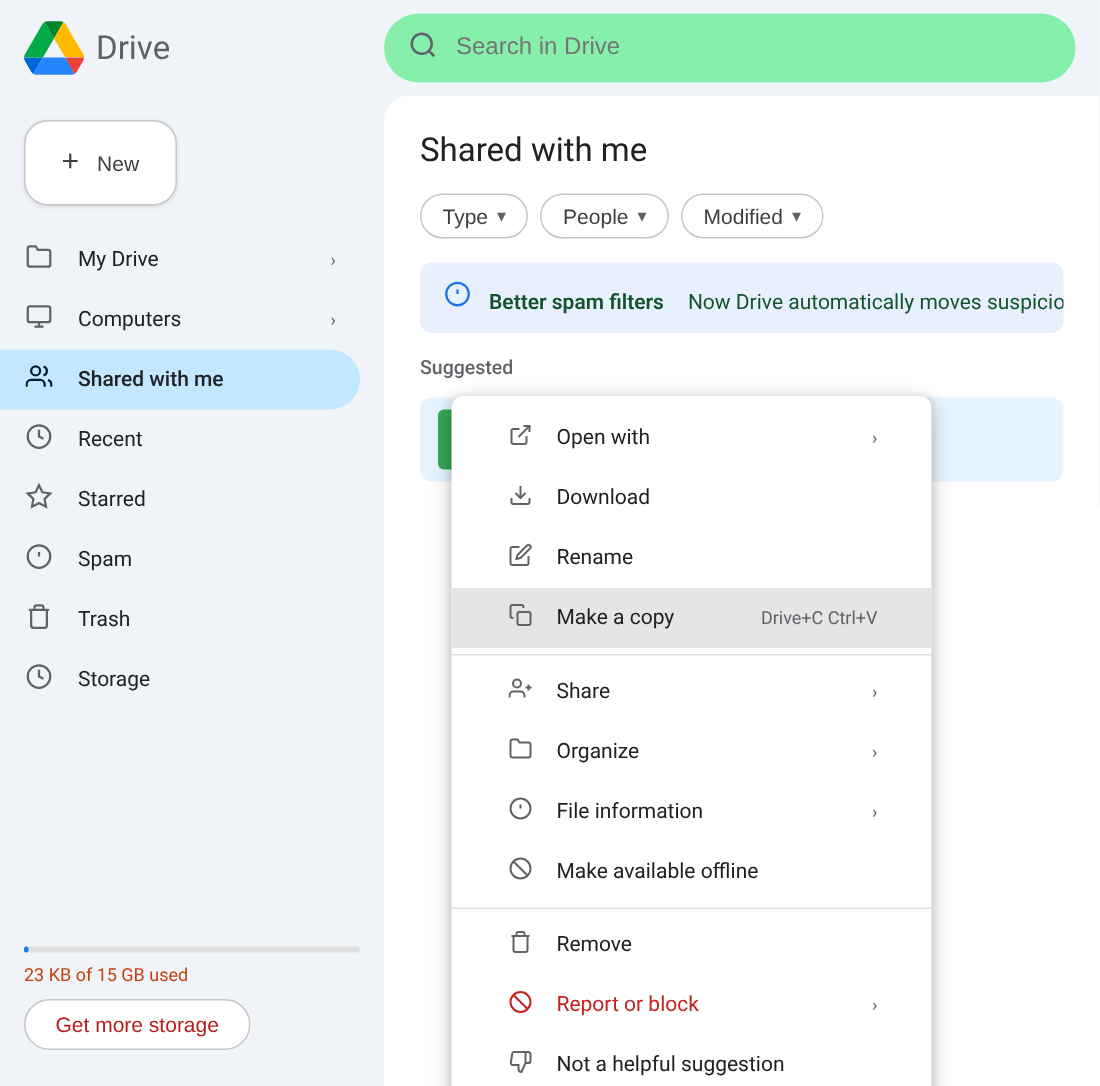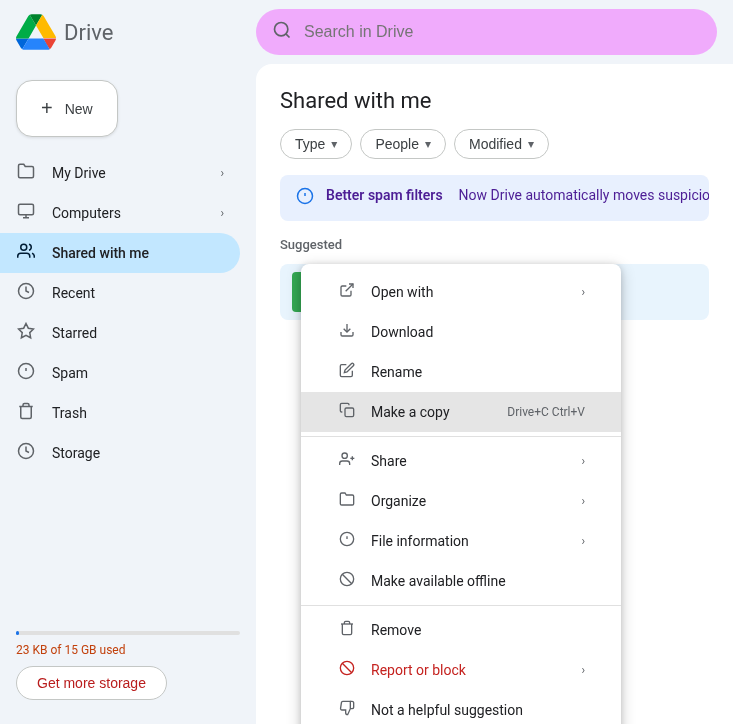--- a/index.html
+++ b/index.html
@@ -35,21 +35,21 @@
     }
     .logo-text {
       font-size: 22px;
       color: #5f6368;
       font-weight: 400;
     }
     .search-bar {
       flex: 1;
       display: flex;
       align-items: center;
-      background: #f0abfc;
+      background: #86efac;
       border-radius: 24px;
       padding: 0 16px;
       height: 46px;
       gap: 12px;
     }
     .search-bar input {
       border: none;
       background: transparent;
       font-size: 16px;
       color: #3c4043;
@@ -191,28 +191,28 @@
       padding: 6px 14px;
       font-size: 14px;
       color: #3c4043;
       background: white;
       cursor: pointer;
     }
     .filter-arrow { font-size: 12px; color: #5f6368; }
 
     .info-banner {
       display: flex;
-      align-items: flex-start;
+      align-items: flex-end;
       gap: 12px;
       background: #e8f0fe;
       border-radius: 8px;
       padding: 12px 16px;
       margin-bottom: 16px;
       font-size: 14px;
-      color: #4c1d95;
+      color: #14532d;
       overflow: hidden;
       white-space: nowrap;
     }
     .info-icon { color: #1a73e8; font-size: 18px; flex-shrink: 0; }
     .info-bold { font-weight: 600; margin-right: 4px; }
 
     .suggested-label {
       font-size: 13px;
       color: #5f6368;
       margin-bottom: 12px;

